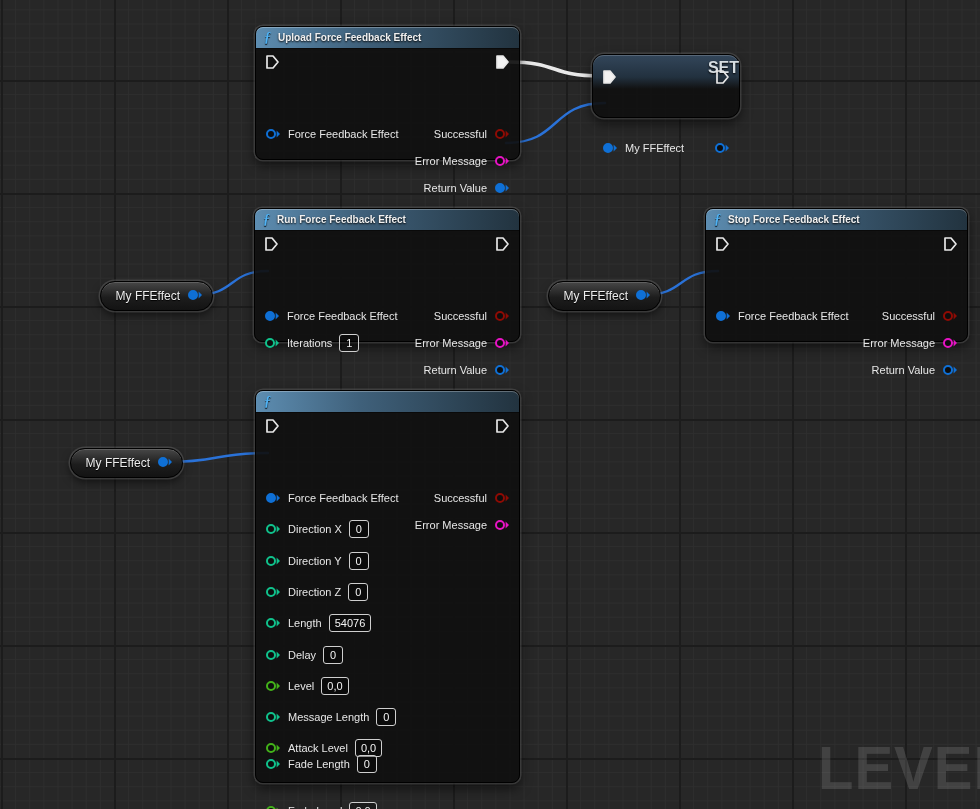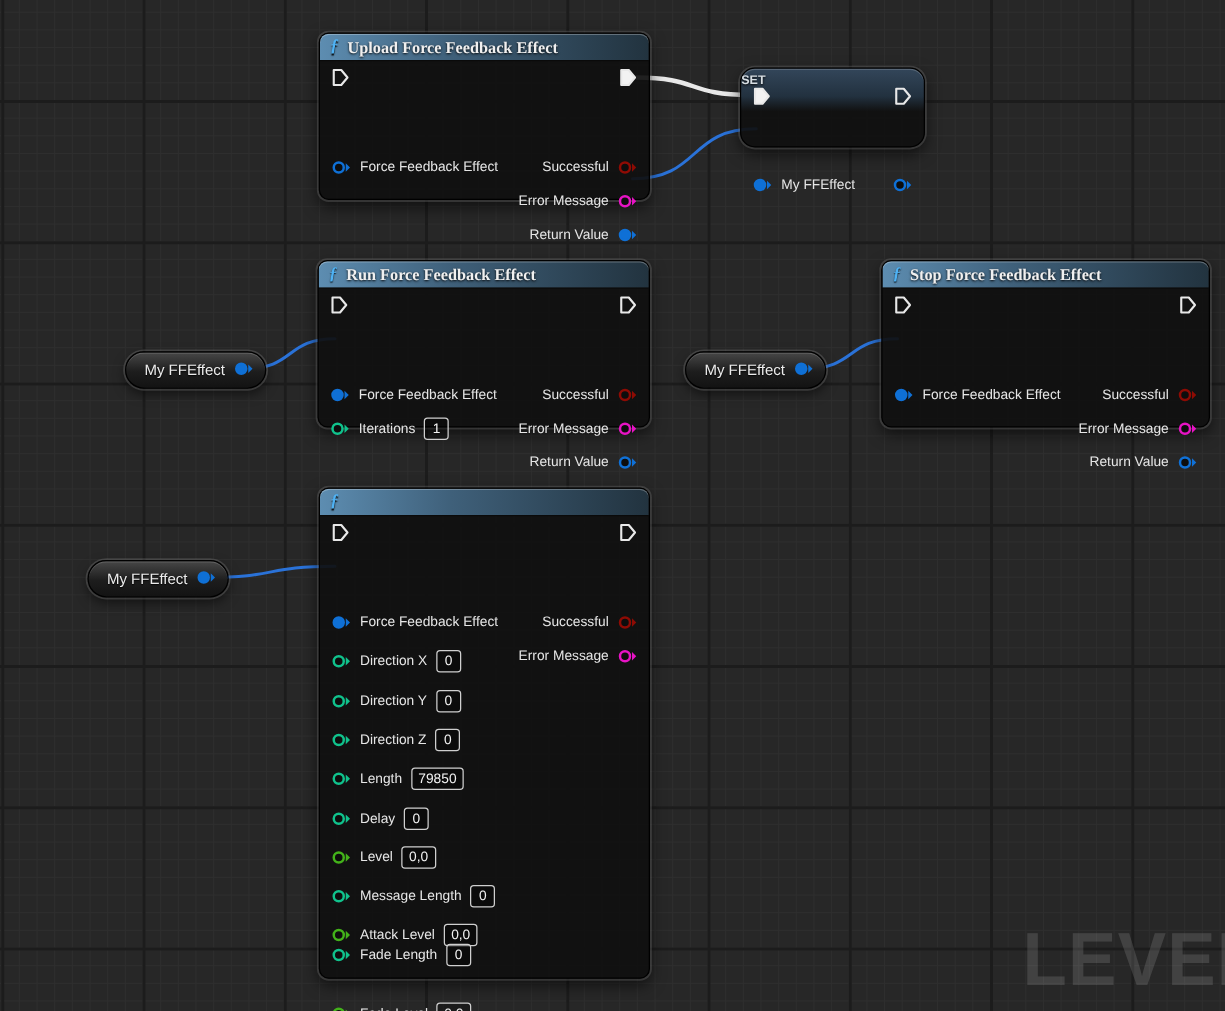--- a/index.html
+++ b/index.html
@@ -25,39 +25,39 @@
   .node-header{
     position:absolute;left:0;top:0;right:0;height:21px;
     border-radius:7px 7px 0 0;
     background:linear-gradient(90deg,#5d8db1 0%,#3f607a 40%,#22333f 100%);
     box-shadow:inset 0 1px 0 rgba(255,255,255,0.28);
     display:flex;align-items:center;gap:7px;padding:0 8px;
     border-bottom:1px solid #0a0a0a;
   }
   .fn-icon{font-style:italic;font-family:"Liberation Serif",serif;font-weight:bold;
     color:#4fb2f4;font-size:14px;line-height:1;text-shadow:0 1px 1px #000;}
-  .node-title{font-size:13px;font-weight:bold;color:#f0f0f0;text-shadow:0 1px 2px #000;white-space:nowrap;font-family:Liberation Serif, serif;}
+  .node-title{font-size:10px;font-weight:bold;color:#f0f0f0;text-shadow:0 1px 2px #000;white-space:nowrap;}
   .exec{position:absolute;top:27px;}
   .exec.in{left:9px}.exec.out{right:9px}
   .pin-row{position:absolute;height:26px;display:flex;align-items:center;gap:7px;
     font-size:11px;color:#e6e6e6;white-space:nowrap;margin-top:44px;}
   .pin-row.in{left:9px}.pin-row.out{right:9px}
   .pin-row svg{flex:0 0 auto;display:block}
   .value-box{
     display:inline-block;min-width:8px;padding:0 5px;height:16px;line-height:16px;
     border:1px solid #cfcfcf;border-radius:3px;background:rgba(0,0,0,0.3);
     color:#f2f2f2;font-size:11px;text-align:center;
   }
   
   .setnode{border-radius:12px;}
   .set-band{position:absolute;left:0;top:0;right:0;height:34px;border-radius:11px 11px 0 0;
     background:linear-gradient(180deg,#33465a 0%,#22313f 65%,rgba(18,18,18,0) 100%);
     box-shadow:inset 0 1px 0 rgba(255,255,255,0.18);}
-  .set-title{position:absolute;top:4px;left:0;right:0;text-align:left;
-    font-size:10px;font-weight:bold;color:#d6dde2;text-shadow:0 1px 2px #000;}
+  .set-title{position:absolute;top:4px;left:0;right:0;text-align:right;
+    font-size:16px;font-weight:bold;color:#d6dde2;text-shadow:0 1px 2px #000;}
   .setnode .exec{top:14px}
   
   .getter{
     position:absolute;border-radius:15px;border:1px solid #000;box-sizing:border-box;
     background:linear-gradient(180deg,#474747 0%,#1d1d1d 55%,#131313 100%);
     box-shadow:0 0 0 1.5px rgba(140,140,140,0.3),0 4px 9px rgba(0,0,0,0.55),inset 0 1px 0 rgba(255,255,255,0.15);
     display:flex;align-items:center;justify-content:flex-end;gap:7px;padding:0 9px;
     font-size:12px;color:#ececec;text-shadow:0 1px 1px #000;
   }
   #watermark{
@@ -309,21 +309,21 @@
         <span class="value-box">0</span>
       </div>
       <div class="pin-row in" style="top:175px">
               <span>
           <svg width="16" height="12" viewBox="0 0 16 12">
             <circle cx="6" cy="6" r="4" fill="#0d0d0d" stroke="#10c28c" stroke-width="2"></circle>
             <path d="M11.6 2.6 L15 6 L11.6 9.4 Z" fill="#10c28c"></path>
           </svg>
         </span>
               <span>Length</span>
-        <span class="value-box">79850</span>
+        <span class="value-box">54076</span>
       </div>
       <div class="pin-row in" style="top:207px">
               <span>
           <svg width="16" height="12" viewBox="0 0 16 12">
             <circle cx="6" cy="6" r="4" fill="#0d0d0d" stroke="#10c28c" stroke-width="2"></circle>
             <path d="M11.6 2.6 L15 6 L11.6 9.4 Z" fill="#10c28c"></path>
           </svg>
         </span>
               <span>Delay</span>
         <span class="value-box">0</span>

